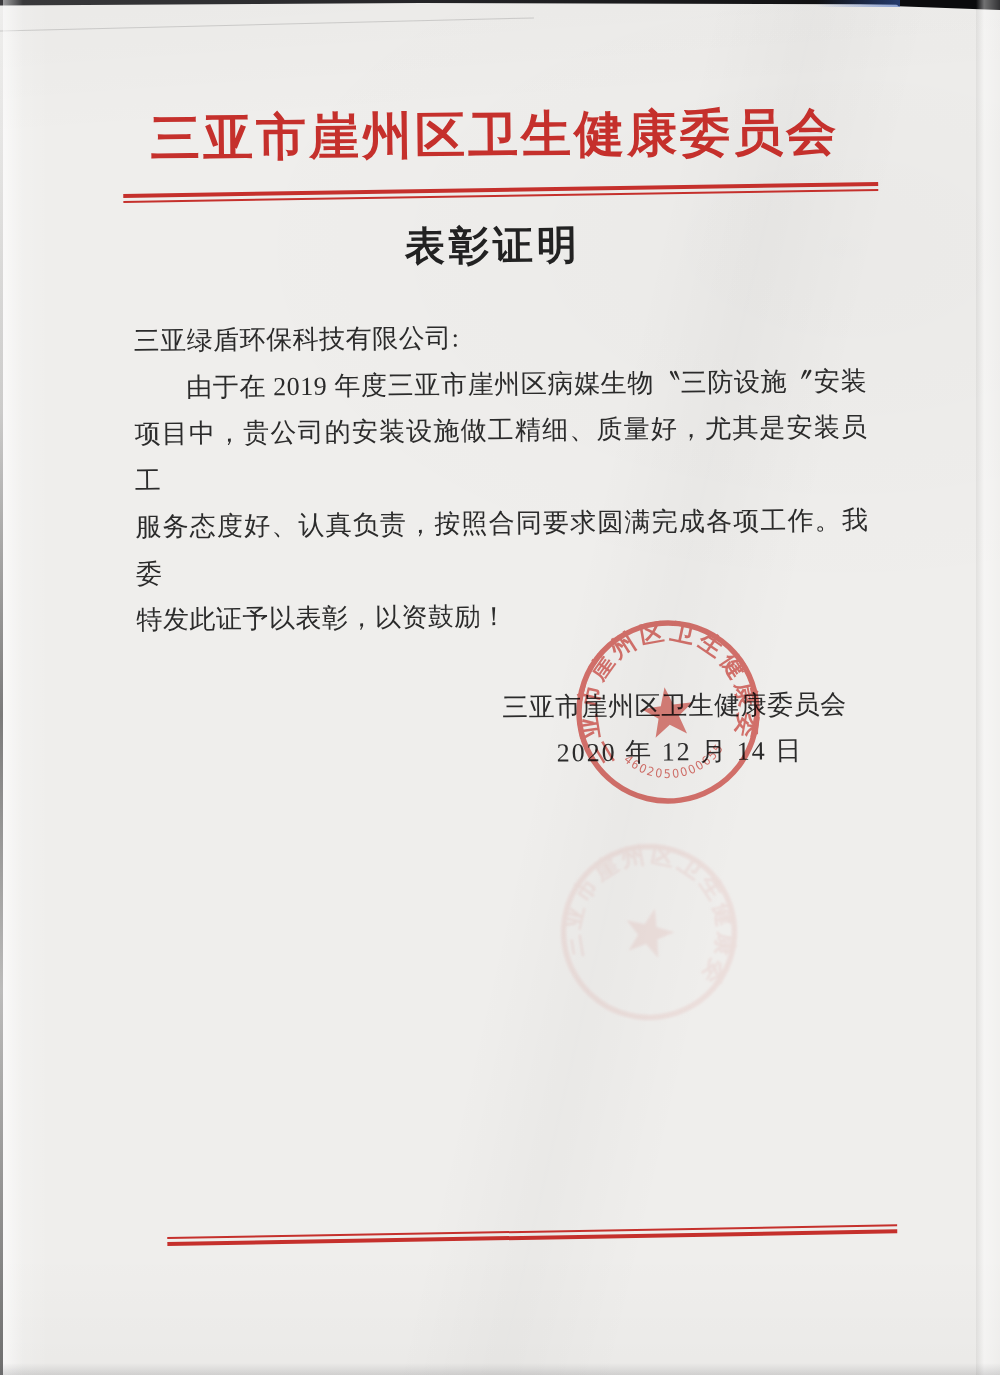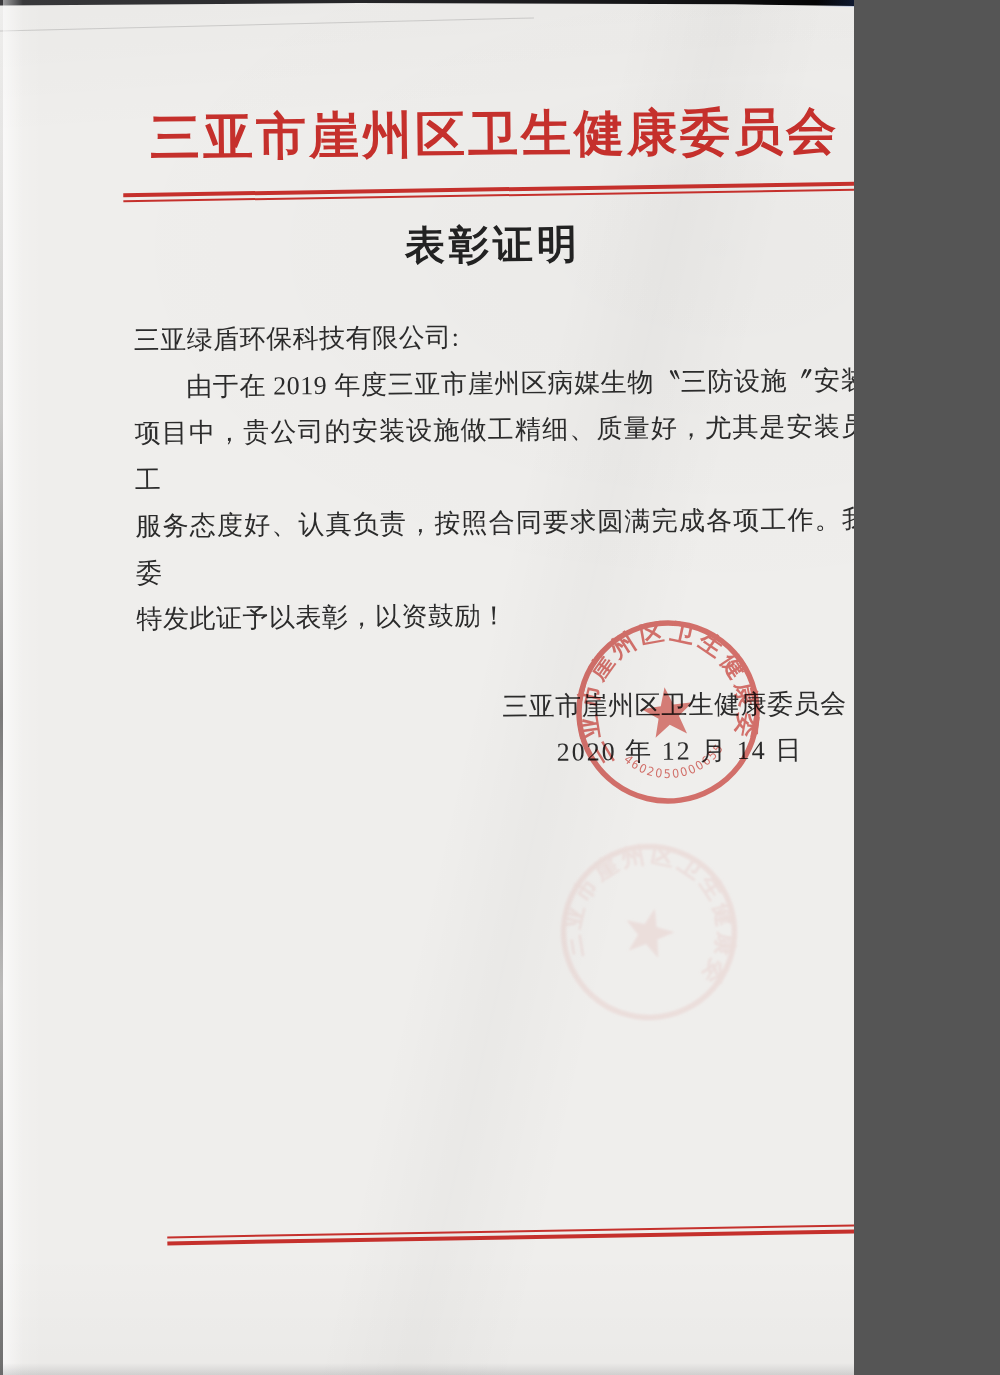--- a/index.html
+++ b/index.html
@@ -3,21 +3,21 @@
 <meta charset="utf-8">
 <style>
   :root{
     --paper:#efeeec;
     --header_red:#c5302c;
     --text_black:#2b2b2b;
     --seal_red:#d8554e;
   }
   html,body{margin:0;padding:0;background:#555;}
   .page{
-    position:relative;width:854px;height:1375px;overflow:hidden;
+    position:relative;width:1000px;height:1375px;overflow:hidden;
     background:var(--paper,#efeeec);
     font-family:"Liberation Serif","DejaVu Serif",serif;
   }
   
   .paper-texture{
     position:absolute;inset:0;pointer-events:none;
     background:
       radial-gradient(900px 520px at 84% 18%, rgba(0,0,0,0.02), transparent 70%),
       linear-gradient(103deg, transparent 54%, rgba(0,0,0,0.022) 62%, transparent 71%),
       linear-gradient(176deg, rgba(0,0,0,0.018), transparent 10%),

